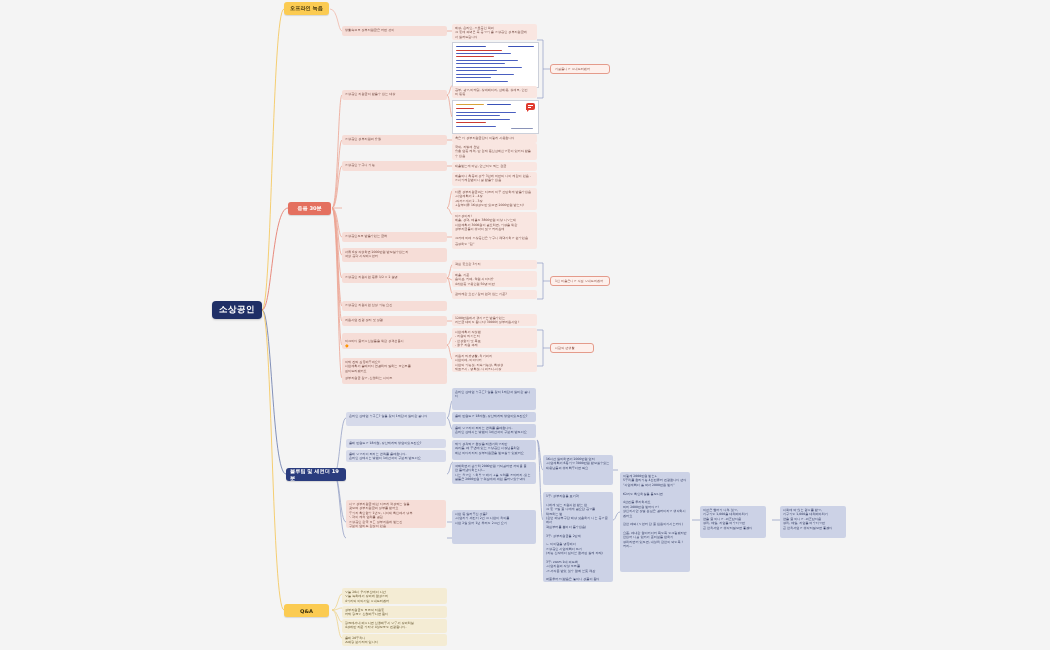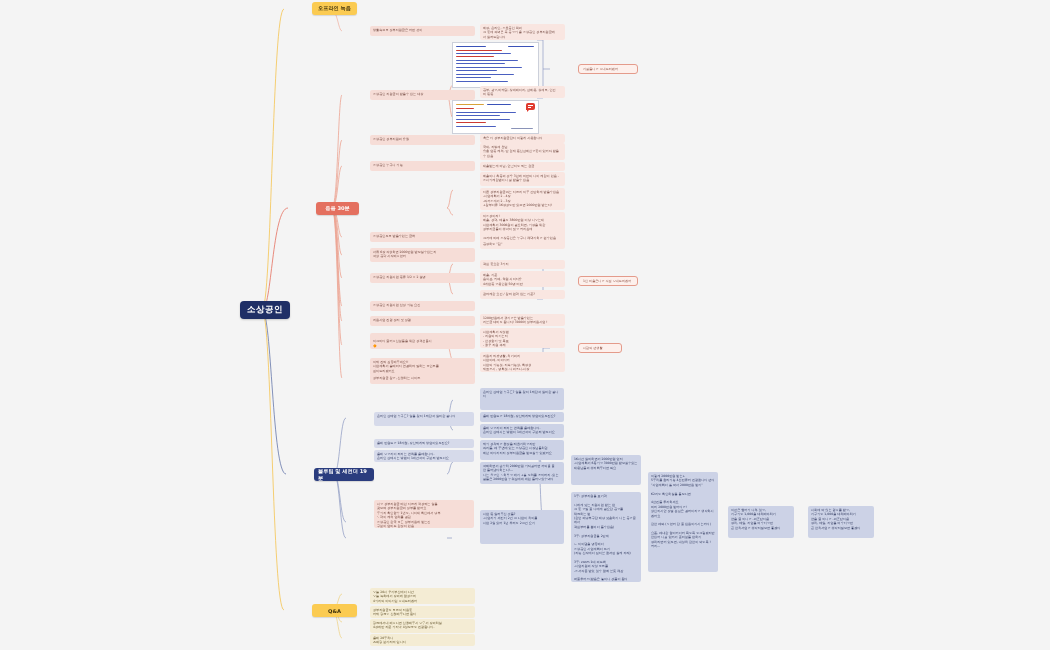--- a/index.html
+++ b/index.html
@@ -5,21 +5,21 @@
   html,body{margin:0;padding:0;}
   body{
     width:1050px;height:650px;
     background:#f4f4f4;
     font-family:"DejaVu Sans","Liberation Sans",sans-serif;
     overflow:hidden;position:relative;
   }
   #canvas{position:absolute;left:0;top:0;width:1050px;height:650px;}
   svg.edges{position:absolute;left:0;top:0;width:1050px;height:650px;pointer-events:none;}
 
-  .node{position:absolute;box-sizing:border-box;margin-left:28px;}
+  .node{position:absolute;box-sizing:border-box;}
 
   
   .root{
     background:#1f2f66;color:#ffffff;border-radius:4px;
     font-size:8.5px;font-weight:bold;letter-spacing:.5px;
     display:flex;align-items:center;justify-content:center;
     box-shadow:0 1px 2px rgba(0,0,0,.18);
   }
   
   .branch{

